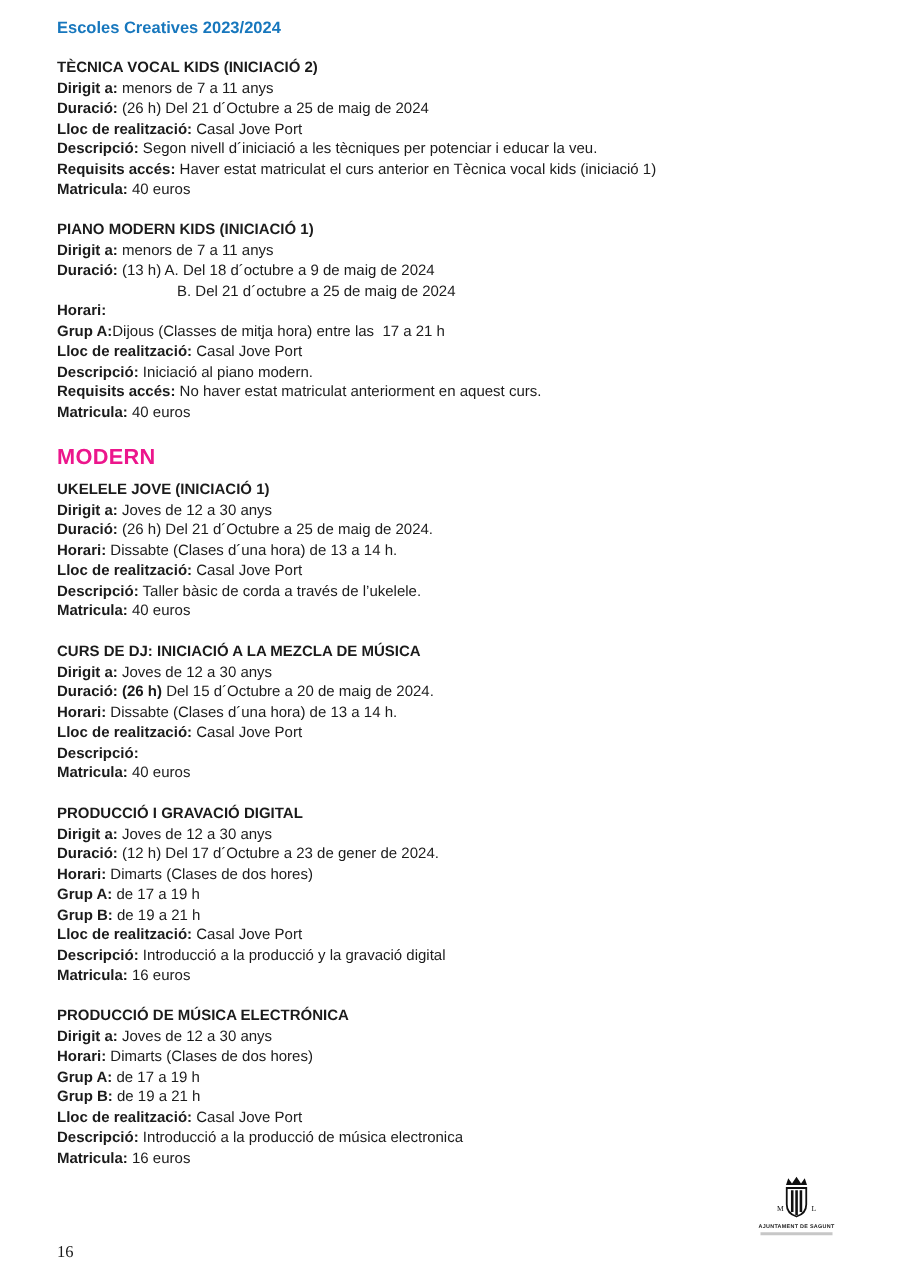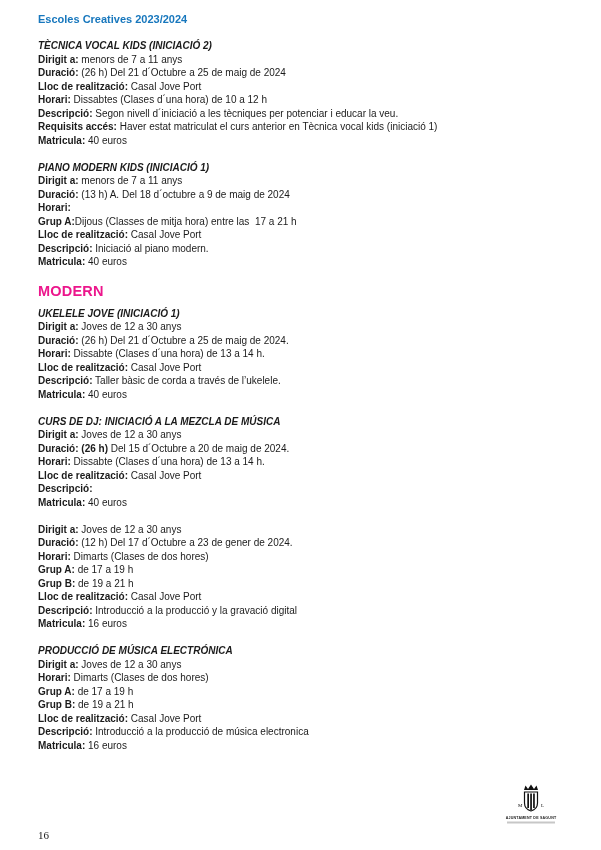--- a/index.html
+++ b/index.html
@@ -19,21 +19,21 @@
     font-size:10px;line-height:13.5px;
   }
   .doc-header{
     color:var(--blue);
     font-weight:bold;
     font-size:11px;
     line-height:14px;
     margin:0 0 13px 0;
   }
   .course{margin:0 0 13.5px 0;}
-  .course-title{font-weight:bold;white-space:pre-wrap;font-style:italic;}
+  .course-title{font-weight:bold;white-space:pre-wrap;}
   .line{white-space:pre-wrap;min-height:13.5px;}
   .seg-b{font-weight:bold;}
   .joves-heading{
     color:var(--magenta);
     font-weight:bold;
     font-size:14.5px;
     line-height:18px;
     margin:11px 0 6.5px 0;
     letter-spacing:0.2px;
   }
@@ -51,33 +51,34 @@
 <body>
 
 <div class="doc">
   <div class="doc-header">Escoles Creatives 2023/2024</div>
   <div>
       <div class="course">
         <div class="course-title">TÈCNICA VOCAL KIDS (INICIACIÓ 2)</div>
         <div class="line"><span class="seg-b">Dirigit a:</span><span class="seg-r"> menors de 7 a 11 anys</span></div>
         <div class="line"><span class="seg-b">Duració:</span><span class="seg-r"> (26 h) Del 21 d´Octubre a 25 de maig de 2024</span></div>
         <div class="line"><span class="seg-b">Lloc de realització:</span><span class="seg-r"> Casal Jove Port</span></div>
-        <div class="line"><span class="seg-b">Horari:</span><span class="seg-r"> Dissabtes (Clases d´una hora) de 10 a 12 h</span></div>
         <div class="line"><span class="seg-b">Descripció:</span><span class="seg-r"> Segon nivell d´iniciació a les tècniques per potenciar i educar la veu.</span></div>
         <div class="line"><span class="seg-b">Requisits accés:</span><span class="seg-r"> Haver estat matriculat el curs anterior en Tècnica vocal kids (iniciació 1)</span></div>
         <div class="line"><span class="seg-b">Matricula:</span><span class="seg-r"> 40 euros</span></div>
       </div>
       <div class="course">
         <div class="course-title">PIANO MODERN KIDS (INICIACIÓ 1)</div>
         <div class="line"><span class="seg-b">Dirigit a:</span><span class="seg-r"> menors de 7 a 11 anys</span></div>
         <div class="line"><span class="seg-b">Duració:</span><span class="seg-r"> (13 h) A. Del 18 d´octubre a 9 de maig de 2024</span></div>
+        <div class="line" style="padding-left: 80px;"><span class="seg-r">B. Del 21 d´octubre a 25 de maig de 2024</span></div>
         <div class="line"><span class="seg-b">Horari:</span></div>
         <div class="line"><span class="seg-b">Grup A:</span><span class="seg-r">Dijous (Classes de mitja hora) entre las  17 a 21 h</span></div>
         <div class="line"><span class="seg-b">Lloc de realització:</span><span class="seg-r"> Casal Jove Port</span></div>
         <div class="line"><span class="seg-b">Descripció:</span><span class="seg-r"> Iniciació al piano modern.</span></div>
+        <div class="line"><span class="seg-b">Requisits accés:</span><span class="seg-r"> No haver estat matriculat anteriorment en aquest curs.</span></div>
         <div class="line"><span class="seg-b">Matricula:</span><span class="seg-r"> 40 euros</span></div>
       </div>
       <div class="joves-heading">MODERN</div>
       <div class="course">
         <div class="course-title">UKELELE JOVE (INICIACIÓ 1)</div>
         <div class="line"><span class="seg-b">Dirigit a:</span><span class="seg-r"> Joves de 12 a 30 anys</span></div>
         <div class="line"><span class="seg-b">Duració:</span><span class="seg-r"> (26 h) Del 21 d´Octubre a 25 de maig de 2024.</span></div>
         <div class="line"><span class="seg-b">Horari:</span><span class="seg-r"> Dissabte (Clases d´una hora) de 13 a 14 h.</span></div>
         <div class="line"><span class="seg-b">Lloc de realització:</span><span class="seg-r"> Casal Jove Port</span></div>
         <div class="line"><span class="seg-b">Descripció:</span><span class="seg-r"> Taller bàsic de corda a través de l’ukelele.</span></div>
@@ -86,20 +87,21 @@
       <div class="course">
         <div class="course-title">CURS DE DJ: INICIACIÓ A LA MEZCLA DE MÚSICA</div>
         <div class="line"><span class="seg-b">Dirigit a:</span><span class="seg-r"> Joves de 12 a 30 anys</span></div>
         <div class="line"><span class="seg-b">Duració: (26 h)</span><span class="seg-r"> Del 15 d´Octubre a 20 de maig de 2024.</span></div>
         <div class="line"><span class="seg-b">Horari:</span><span class="seg-r"> Dissabte (Clases d´una hora) de 13 a 14 h.</span></div>
         <div class="line"><span class="seg-b">Lloc de realització:</span><span class="seg-r"> Casal Jove Port</span></div>
         <div class="line"><span class="seg-b">Descripció:</span></div>
         <div class="line"><span class="seg-b">Matricula:</span><span class="seg-r"> 40 euros</span></div>
       </div>
       <div class="course">
+        <div class="course-title">PRODUCCIÓ I GRAVACIÓ DIGITAL</div>
         <div class="line"><span class="seg-b">Dirigit a:</span><span class="seg-r"> Joves de 12 a 30 anys</span></div>
         <div class="line"><span class="seg-b">Duració:</span><span class="seg-r"> (12 h) Del 17 d´Octubre a 23 de gener de 2024.</span></div>
         <div class="line"><span class="seg-b">Horari:</span><span class="seg-r"> Dimarts (Clases de dos hores)</span></div>
         <div class="line"><span class="seg-b">Grup A:</span><span class="seg-r"> de 17 a 19 h</span></div>
         <div class="line"><span class="seg-b">Grup B:</span><span class="seg-r"> de 19 a 21 h</span></div>
         <div class="line"><span class="seg-b">Lloc de realització:</span><span class="seg-r"> Casal Jove Port</span></div>
         <div class="line"><span class="seg-b">Descripció:</span><span class="seg-r"> Introducció a la producció y la gravació digital</span></div>
         <div class="line"><span class="seg-b">Matricula:</span><span class="seg-r"> 16 euros</span></div>
       </div>
       <div class="course">

